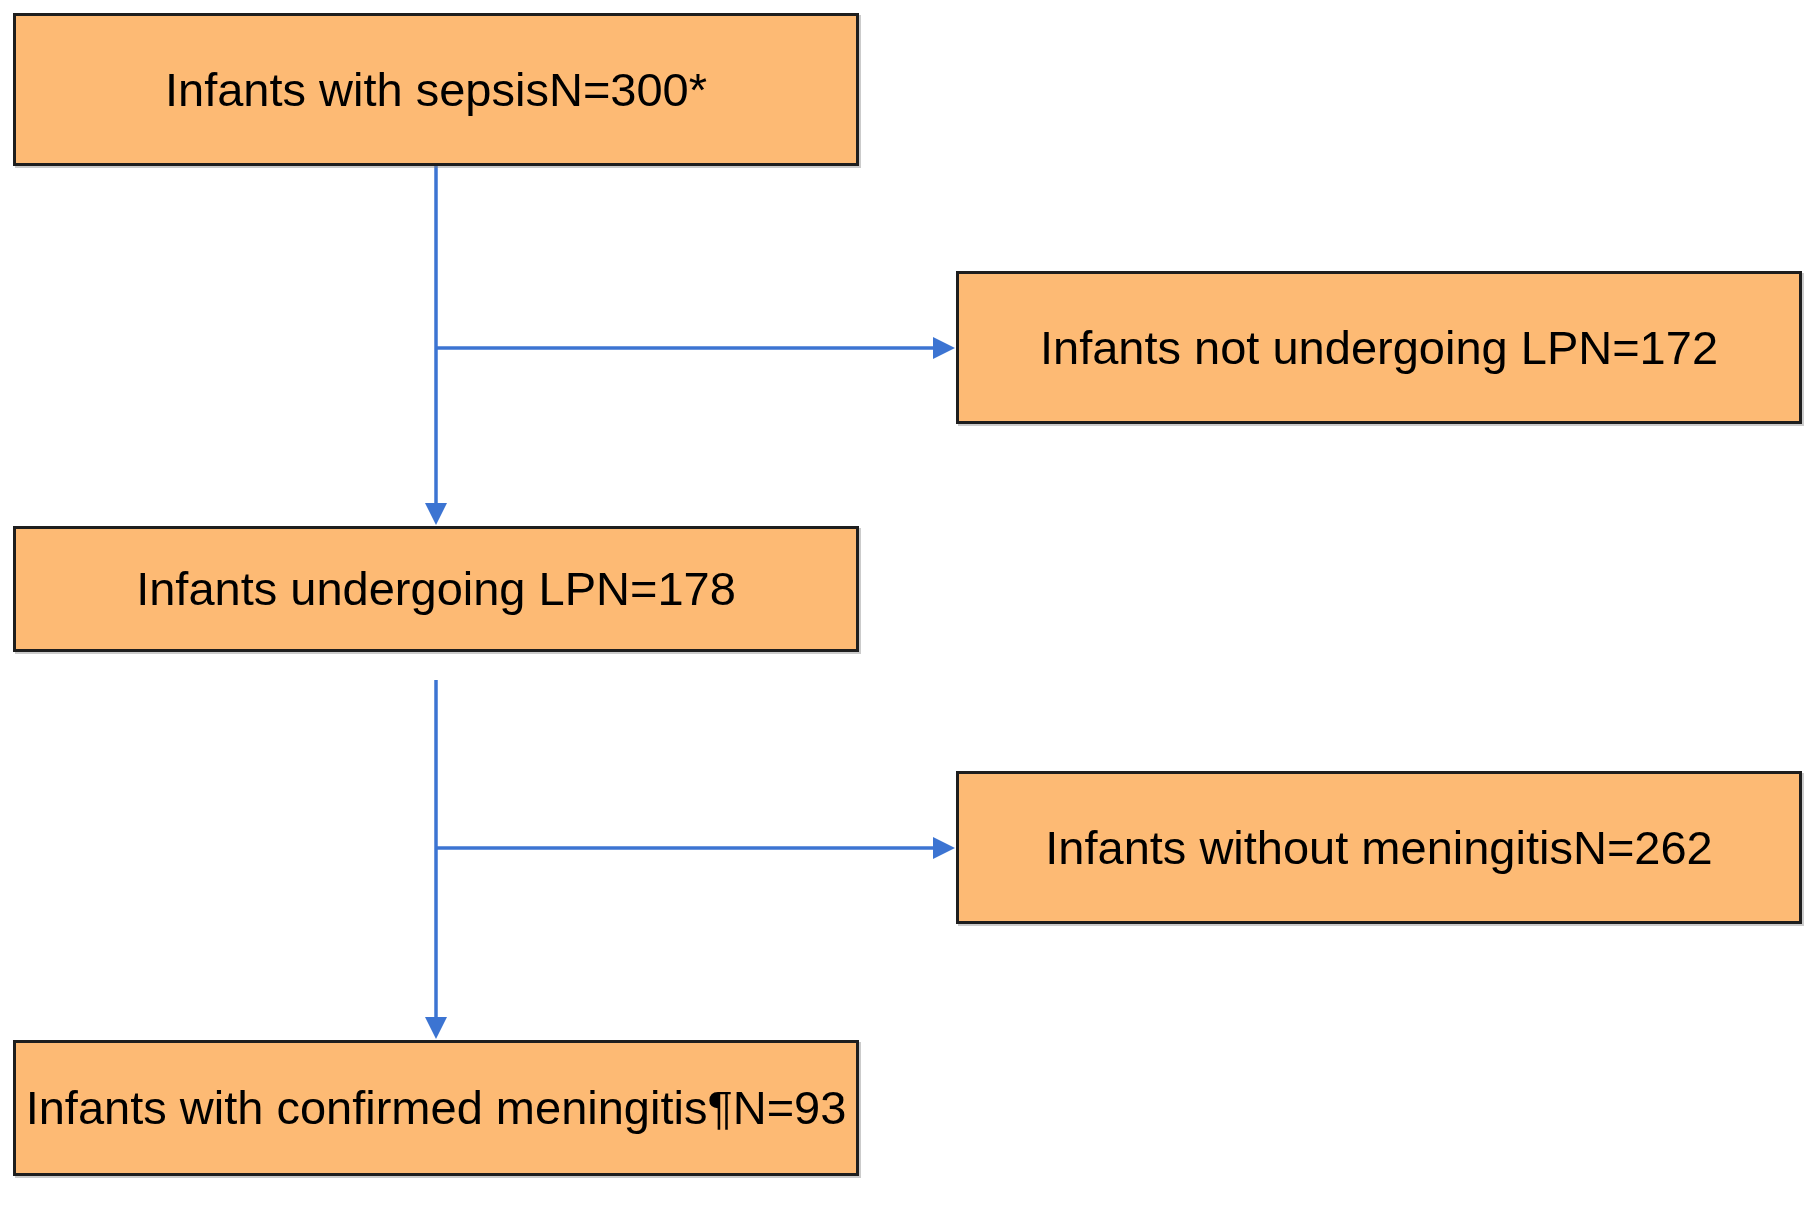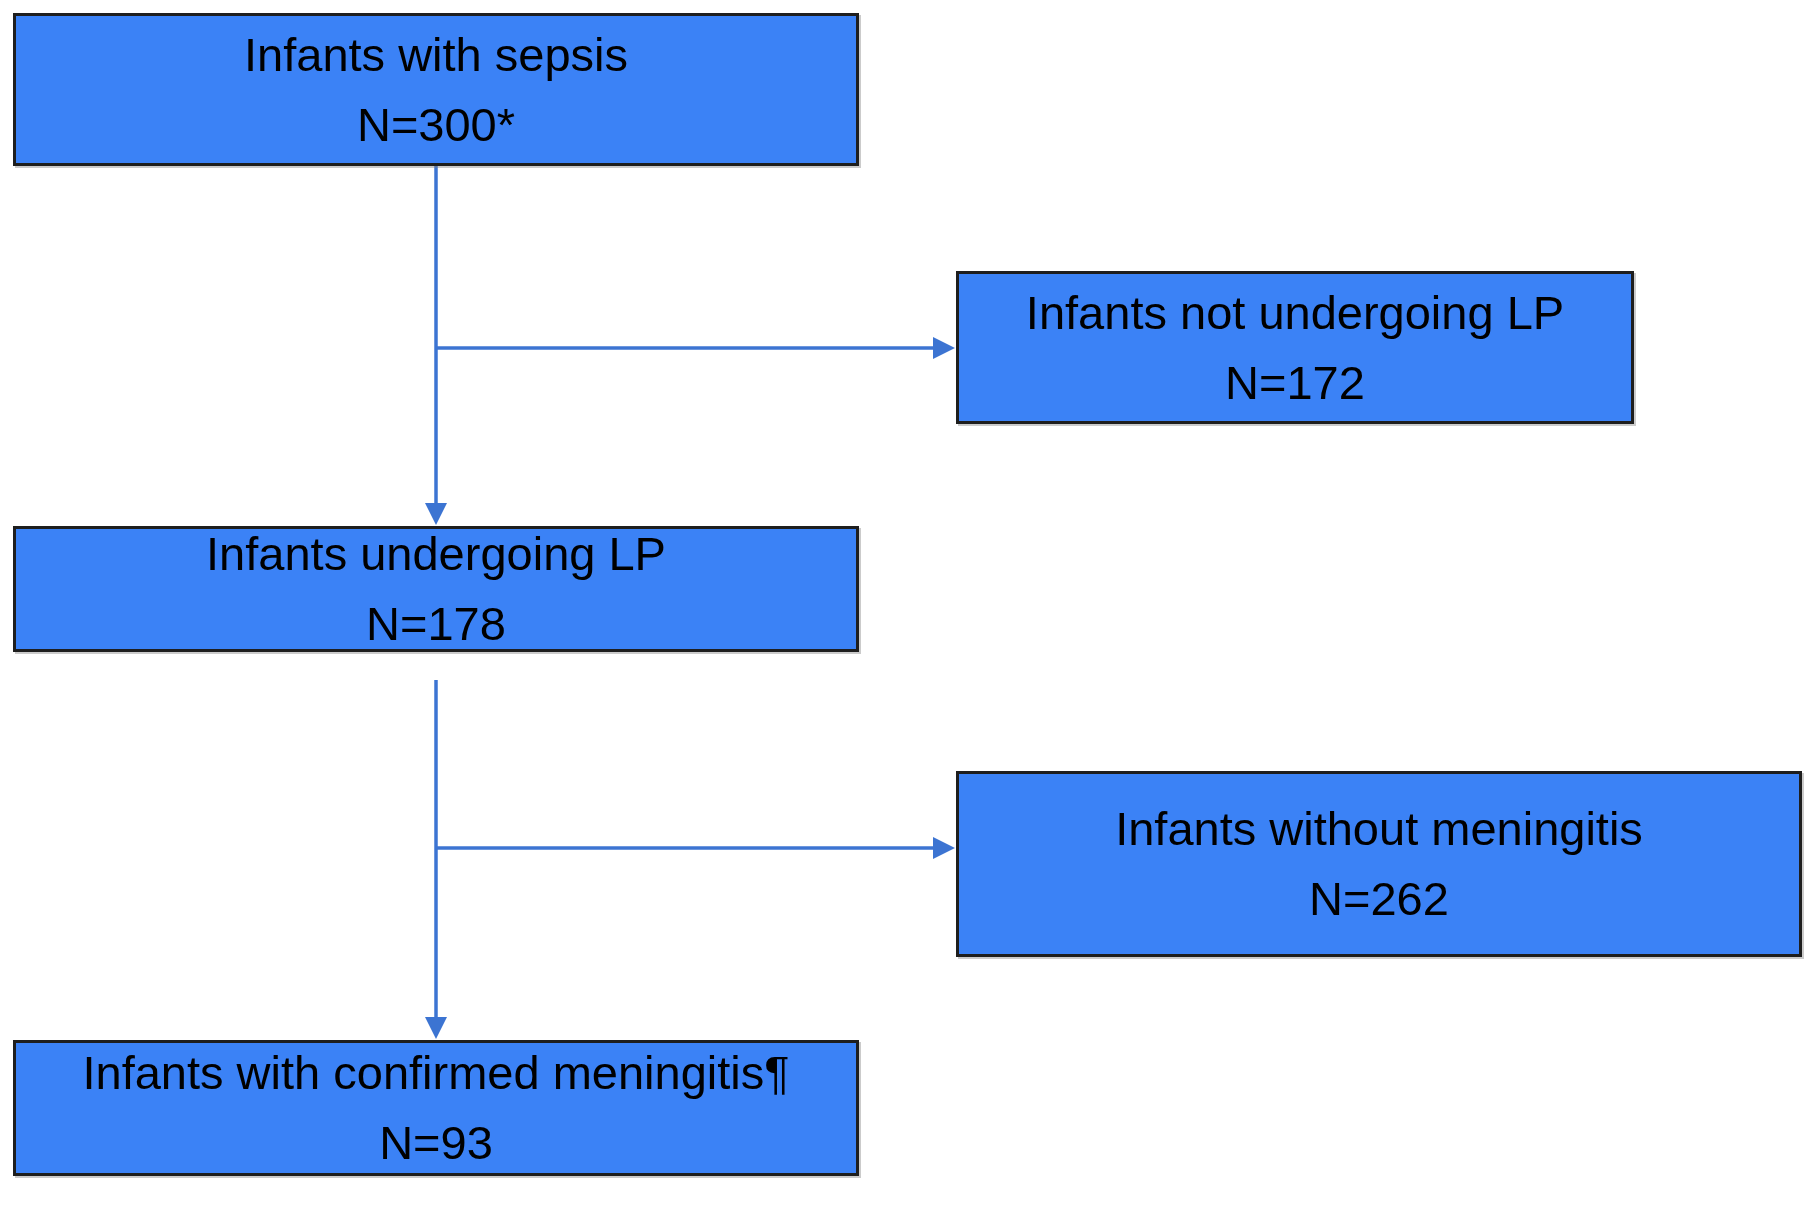--- a/index.html
+++ b/index.html
@@ -20,42 +20,42 @@
     position: absolute;
     left: 0;
     top: 0;
     width: 1811px;
     height: 1212px;
     display: block;
   }
   .node {
     position: absolute;
     box-sizing: border-box;
-    background: #3b82f6;
+    background: #fdba74;
     border: 3px solid #1e1e1e;
     box-shadow: 2px 2px 0 rgba(125,125,125,0.40);
     display: flex;
-    flex-direction: column;
+    flex-direction: row;
     align-items: center;
     justify-content: center;
     text-align: center;
   }
   .node .label,
   .node .count {
     font-size: 47px;
     line-height: 70px;
     white-space: nowrap;
   }
   
   #node-sepsis      { left: 13px;  top: 13px;   width: 846px; height: 153px; }
   #node-lp          { left: 13px;  top: 526px;  width: 846px; height: 126px; }
   #node-meningitis  { left: 13px;  top: 1040px; width: 846px; height: 136px; }
   
-  #node-no-lp           { left: 956px; top: 271px; width: 678px; height: 153px; }
-  #node-no-meningitis   { left: 956px; top: 771px; width: 846px; height: 186px; text-align: center; }
+  #node-no-lp           { left: 956px; top: 271px; width: 846px; height: 153px; }
+  #node-no-meningitis   { left: 956px; top: 771px; width: 846px; height: 153px; text-align: center; }
 </style>
 </head>
 <body>
 
 <div class="canvas">
 
   <svg class="arrow-layer" viewBox="0 0 1811 1212" xmlns="http://www.w3.org/2000/svg">
 
     <g>
       <path d="M436,166 L436,505" fill="none" stroke-width="3.5" stroke="#3c74d2"></path>

